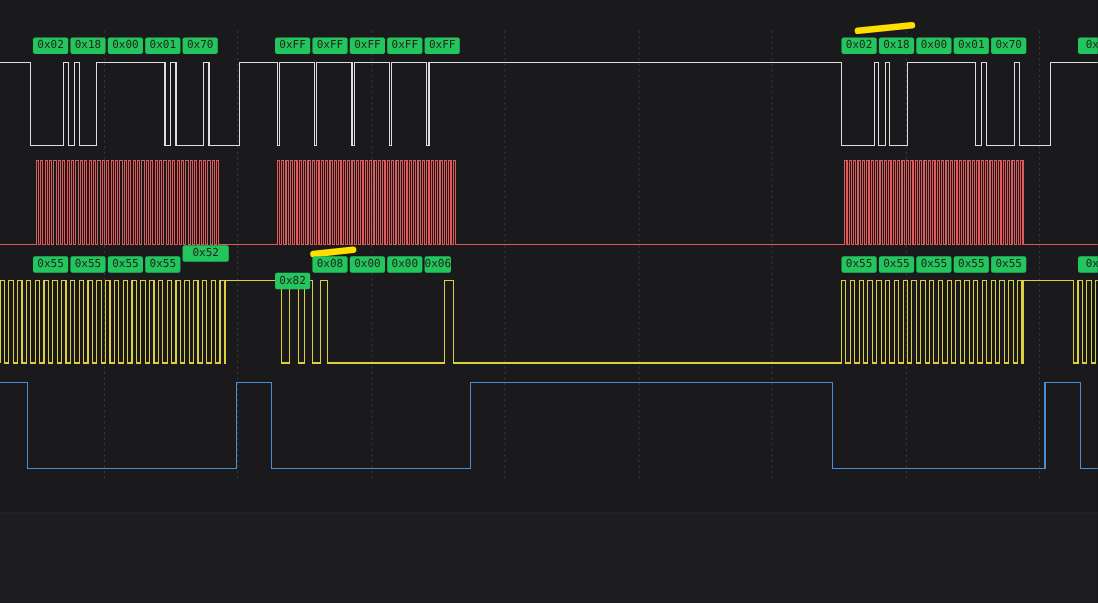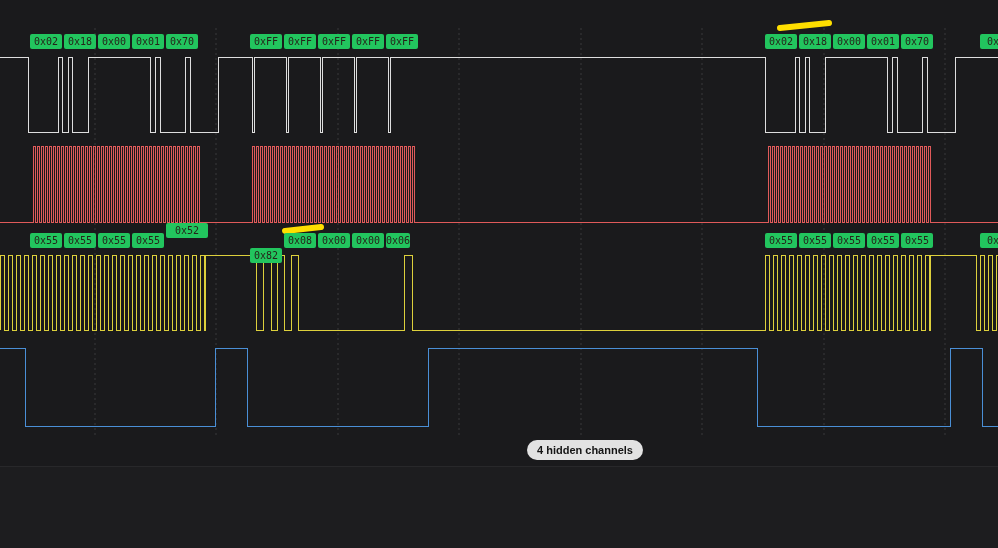--- a/index.html
+++ b/index.html
@@ -89,17 +89,16 @@
         <div class="byte-box" style="left: 352px; top: 233px; width: 32px;">0x00</div>
         <div class="byte-box" style="left: 386px; top: 233px; width: 24px;">0x06</div>
         <div class="byte-box" style="left: 765px; top: 233px; width: 32px;">0x55</div>
         <div class="byte-box" style="left: 799px; top: 233px; width: 32px;">0x55</div>
         <div class="byte-box" style="left: 833px; top: 233px; width: 32px;">0x55</div>
         <div class="byte-box" style="left: 867px; top: 233px; width: 32px;">0x55</div>
         <div class="byte-box" style="left: 901px; top: 233px; width: 32px;">0x55</div>
         <div class="byte-box" style="left: 980px; top: 233px; width: 32px;">0x5</div>
       </div>
     <div class="bottom-panel"></div>
-    <div class="badge">4 hidden channels</div>
   </div>
 
 
 </div>
 
 </body></html>

